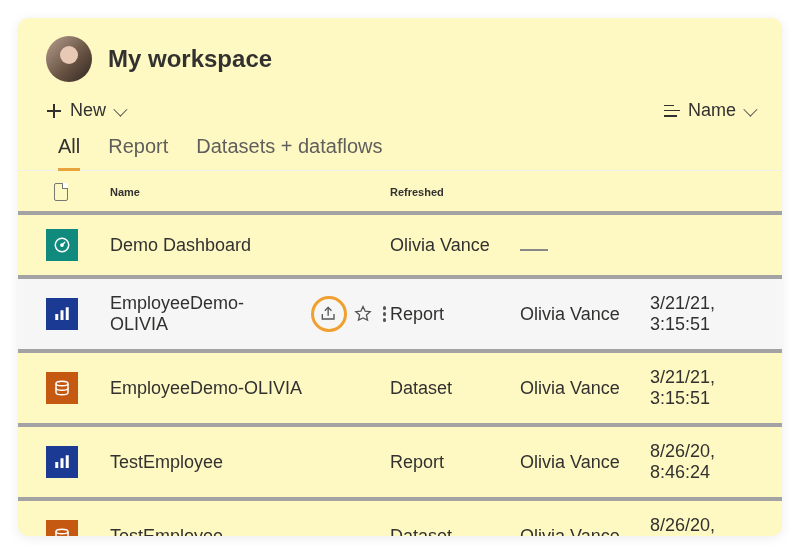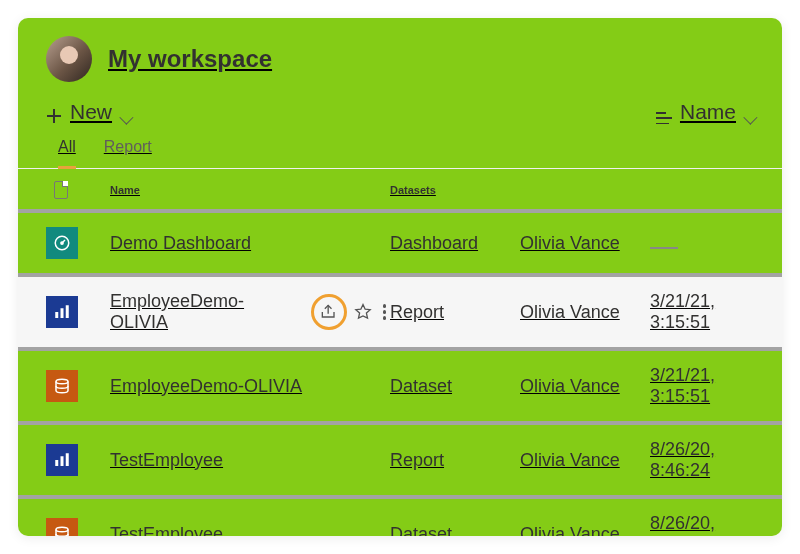--- a/index.html
+++ b/index.html
@@ -7,24 +7,23 @@
     font-family: "Segoe UI", -apple-system, sans-serif;
     background: #fff;
     width: 800px;
     height: 554px;
     overflow: hidden;
   }
   .card {
     margin: 18px;
     border-radius: 10px;
     box-shadow: 0 2px 12px rgba(0,0,0,0.08);
-    background: #84cc16;
+    background: #fef9c3;
     height: 518px;
     overflow: hidden;
-    text-decoration: underline;
   }
   .header {
     display: flex;
     align-items: center;
     padding: 18px 28px 8px 28px;
   }
   .avatar {
     width: 46px; height: 46px; border-radius: 50%;
     background: linear-gradient(135deg,#b8a090 0%, #6b5545 55%, #2f2620 100%);
     margin-right: 16px;
@@ -50,33 +49,33 @@
   }
   .tb-left, .tb-right { display:flex; align-items:center; gap:10px; }
   .plus {
     width:16px; height:16px; display:inline-block; position:relative;
   }
   .plus::before, .plus::after {
     content:""; position:absolute; background:#323130;
   }
   .plus::before { left:7px; top:1px; width:2px; height:14px; }
   .plus::after { top:7px; left:1px; height:2px; width:14px; }
-  .tb-btn { font-size:21px; color:#323130; display:flex; align-items:flex-end; gap:8px; cursor:pointer; }
+  .tb-btn { font-size:18px; color:#323130; display:flex; align-items:center; gap:8px; cursor:pointer; }
   .chev { width:10px; height:10px; border-right:1.5px solid #555; border-bottom:1.5px solid #555; transform: rotate(45deg) translateY(-2px); display:inline-block;}
   .viewlines {
     width:16px; height:12px; display:inline-flex; flex-direction:column; justify-content:space-between;
   }
   .viewlines span { height:1.5px; background:#323130; display:block;}
   .viewlines span:nth-child(1){width:60%}
   .viewlines span:nth-child(2){width:100%}
   .viewlines span:nth-child(3){width:80%}
   .tabs {
     display:flex; gap:28px; padding: 14px 40px 0 40px;
     border-bottom:1px solid #f0f0f0;
-    font-size:16px;
+    font-size:20px;
   }
   .tab { padding-bottom:10px; color:#605e5c; cursor:pointer; }
   .tab.active { color:#323130; border-bottom: 3px solid #e8a33d; margin-bottom:-1px; font-weight:400;}
   .table-head {
     display:grid;
     grid-template-columns: 64px 280px 130px 130px 1fr;
     padding: 12px 28px 10px 28px;
     font-weight:600; font-size:11px; color:#323130;
     align-items:center;
   }
@@ -138,45 +137,45 @@
           </span>
         <span>Name</span>
         <span class="chev"></span>
       </div>
     </div>
   </div>
 
   <div class="tabs">
     <div class="tab active">All</div>
     <div class="tab">Report</div>
+    <div class="tab">Datasets + dataflows</div>
   </div>
 
   <div class="table-head">
     <div>
         <div class="file-ico"></div>
       </div>
     <div>Name</div>
-    <div>Datasets</div>
+    <div>Refreshed</div>
   </div>
 
   <div id="rows">
       <div class="row">
         <div>
           <div class="type-ico ico-teal">
             <svg class="ico-svg" viewBox="0 0 24 24" fill="none" stroke="#fff" stroke-width="2">
               <circle cx="12" cy="12" r="9"></circle>
               <path d="M12 12 L16 8"></path>
               <circle cx="12" cy="12" r="1.5" fill="#fff"></circle>
             </svg>
           </div>
         </div>
         <div class="name-cell">
           <span>Demo Dashboard</span>
         </div>
-        <div>Dashboard</div>
         <div>Olivia Vance</div>
         <div><span class="dash"></span></div>
       </div>
       <div class="row hover">
         <div>
           <div class="type-ico ico-blue">
             <svg class="ico-svg" viewBox="0 0 24 24" fill="#fff">
               <rect x="3" y="12" width="4" height="8"></rect>
               <rect x="10" y="7" width="4" height="13"></rect>
               <rect x="17" y="3" width="4" height="17"></rect>

